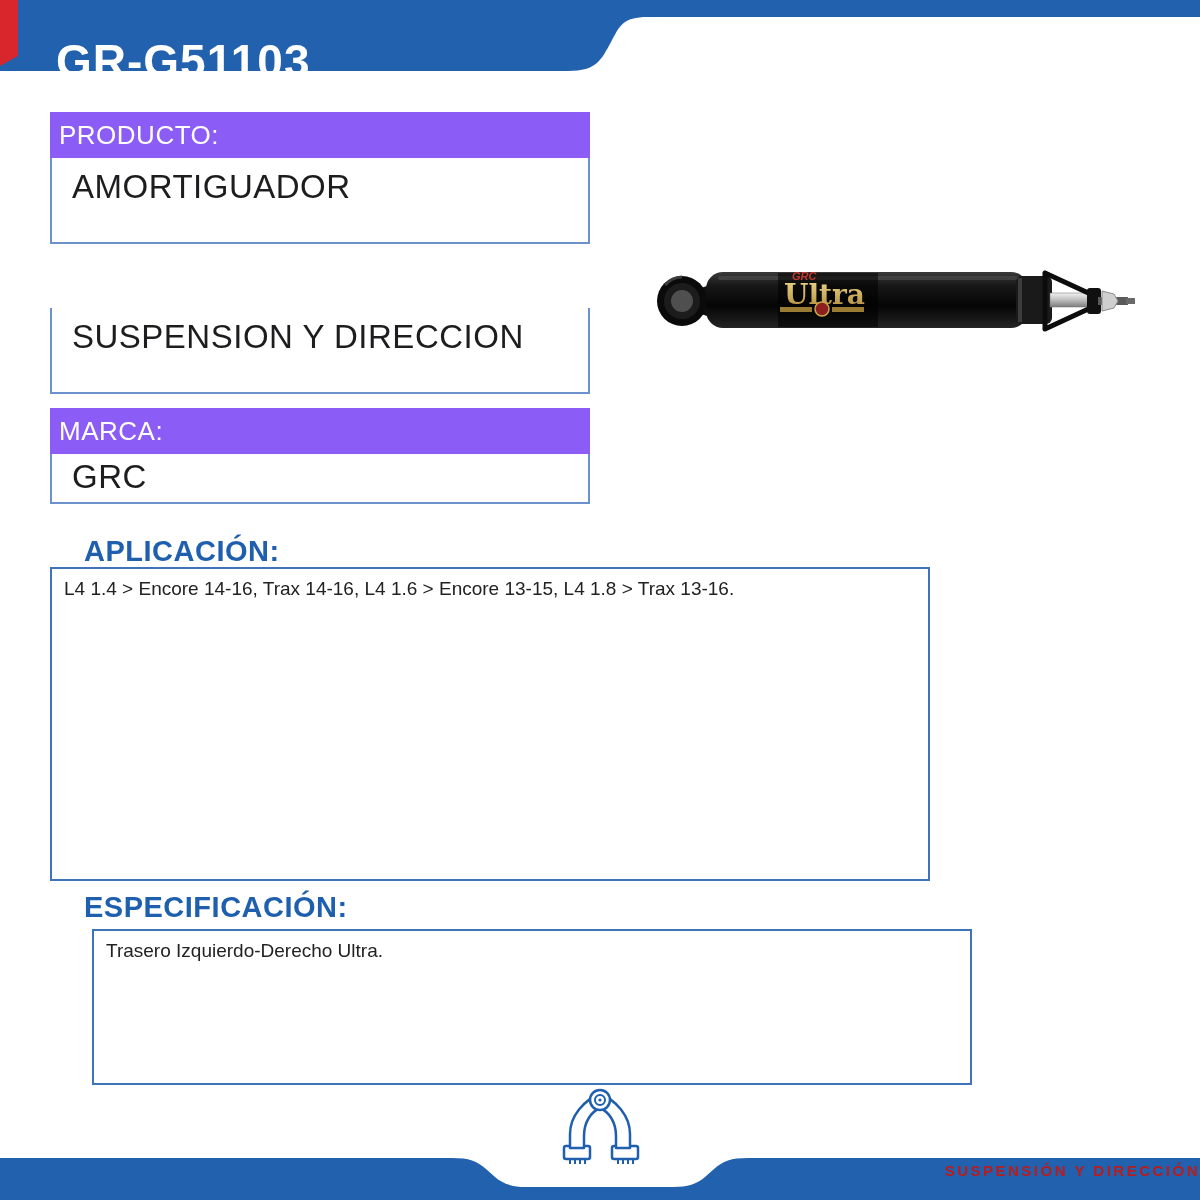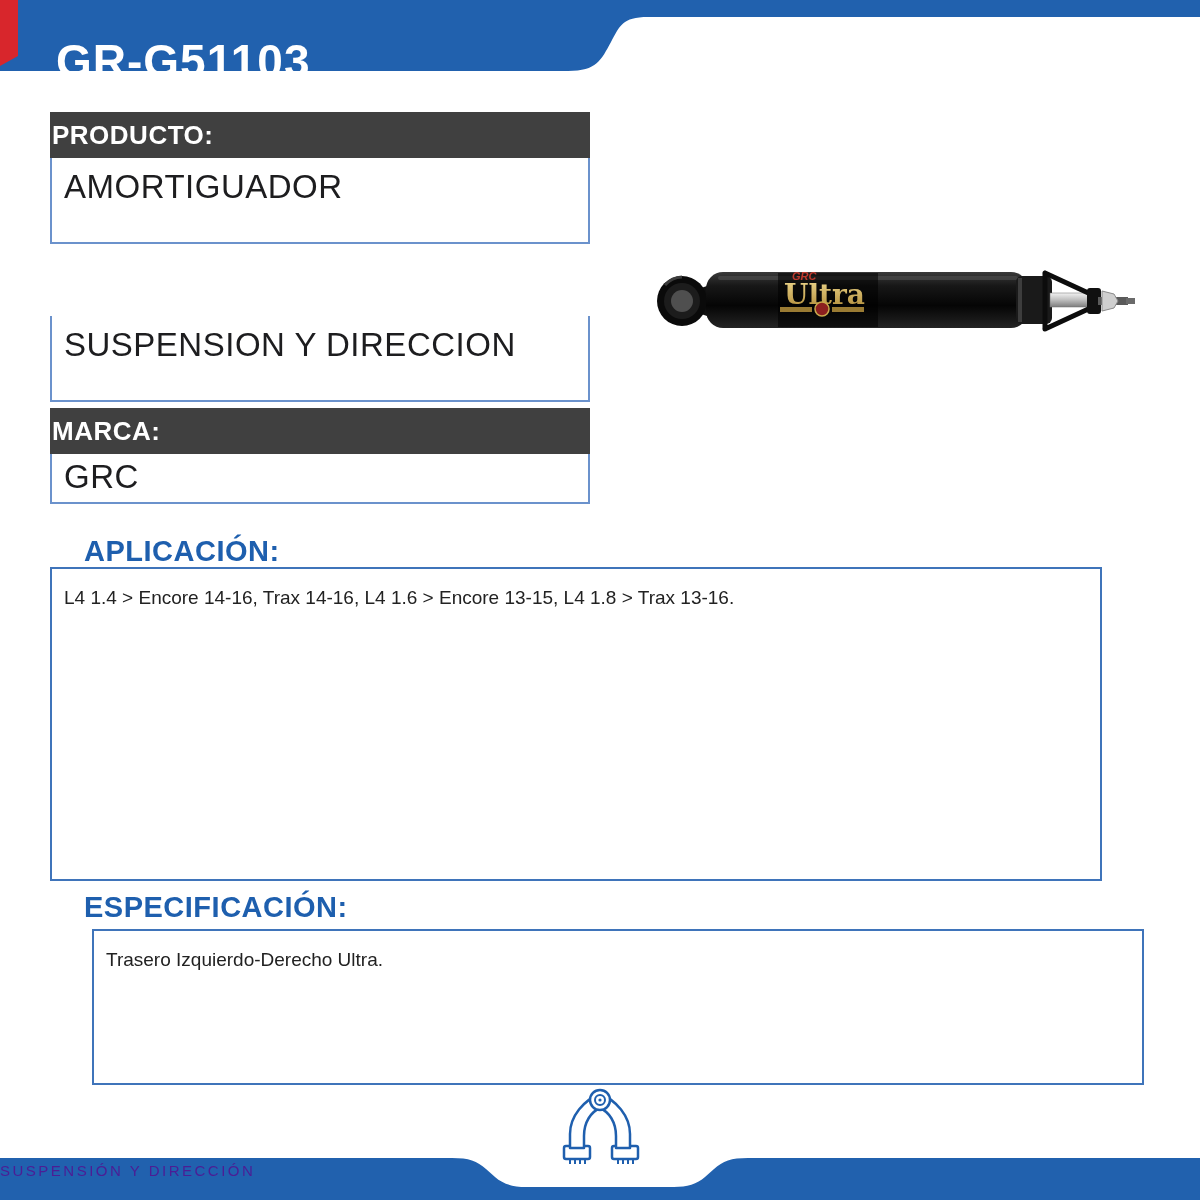--- a/index.html
+++ b/index.html
@@ -5,49 +5,49 @@
   html,body{margin:0;padding:0;background:#fff;}
   #page{position:relative;width:1200px;height:1200px;background:#ffffff;overflow:hidden;
         font-family:"Liberation Sans",sans-serif;}
 
   
   .hdr-svg{position:absolute;left:0;top:0;}
   .part-number{position:absolute;left:56px;top:8px;height:58px;line-height:58px;
     color:#ffffff;font-size:46px;font-weight:800;letter-spacing:1px;margin-top:24px;}
 
   
-  .field-bar{position:absolute;left:50px;width:540px;height:46px;background:#404040;
-    color:#fff;font-size:26px;font-weight:700;letter-spacing:.5px;
-    display:flex;align-items:center;padding-left:2px;box-sizing:border-box;}
+  .field-bar{position:absolute;left:50px;width:540px;height:46px;background:#8b5cf6;
+    color:#fff;font-size:26px;font-weight:400;letter-spacing:.5px;
+    display:flex;align-items:center;padding-left:9px;box-sizing:border-box;}
   .field-box{position:absolute;left:50px;width:540px;background:#fff;
     border:2px solid #6b92cc;border-top:none;box-sizing:border-box;
     color:#1d1d1f;font-size:33px;font-weight:500;letter-spacing:.5px;
-    padding:10px 12px;}
+    padding:10px 20px;}
   #bar-producto{top:112px;} #box-producto{top:158px;height:86px;}
-  #bar-categoria{top:258px;} #box-categoria{top:316px;height:86px;}
+  #bar-categoria{top:258px;} #box-categoria{top:308px;height:86px;}
   #bar-marca{top:408px;text-align:center;} #box-marca{top:454px;height:50px;padding-top:4px;}
 
   
   .product-svg{position:absolute;left:640px;top:245px;}
 
   
   .sec-title{position:absolute;left:64px;color:#1e5fae;font-size:29px;font-weight:800;
     letter-spacing:.5px;margin-left:20px;}
   #title-aplicacion{top:535px;} #title-especificacion{top:891px;}
-  .sec-box{position:absolute;left:50px;width:1052px;background:#fff;
+  .sec-box{position:absolute;left:50px;width:880px;background:#fff;
     border:2px solid #3f74ba;box-sizing:border-box;color:#222;font-size:19px;
-    padding:17px 12px;line-height:1.25;}
+    padding:8px 12px;line-height:1.25;}
   #box-aplicacion{top:567px;height:314px;}
   #box-especificacion{top:929px;height:156px;margin-left:42px;}
 
   
   .footer-band{position:absolute;left:0;top:1158px;}
   .arm-icon{position:absolute;left:550px;top:1086px;}
-  .footer-tagline{position:absolute;left:0;top:1162px;width:1200px;text-align:left;
-    color:#4c1d95;font-size:15px;font-weight:400;letter-spacing:2.5px;}
+  .footer-tagline{position:absolute;left:0;top:1162px;width:1200px;text-align:right;
+    color:#b91c1c;font-size:15px;font-weight:700;letter-spacing:2.5px;}
 </style>
 </head>
 <body>
 
 <div id="page">
 
   <svg class="hdr-svg" width="1200" height="75">
     <path d="M0,0 H1200 V17 H648 C622,17 620,26 611,42 C601,60 597,71 568,71 H0 Z" fill="#2161ae"></path>
     <path d="M0,0 H18 V56 L0,66 Z" fill="#d8262c"></path>
   </svg>

